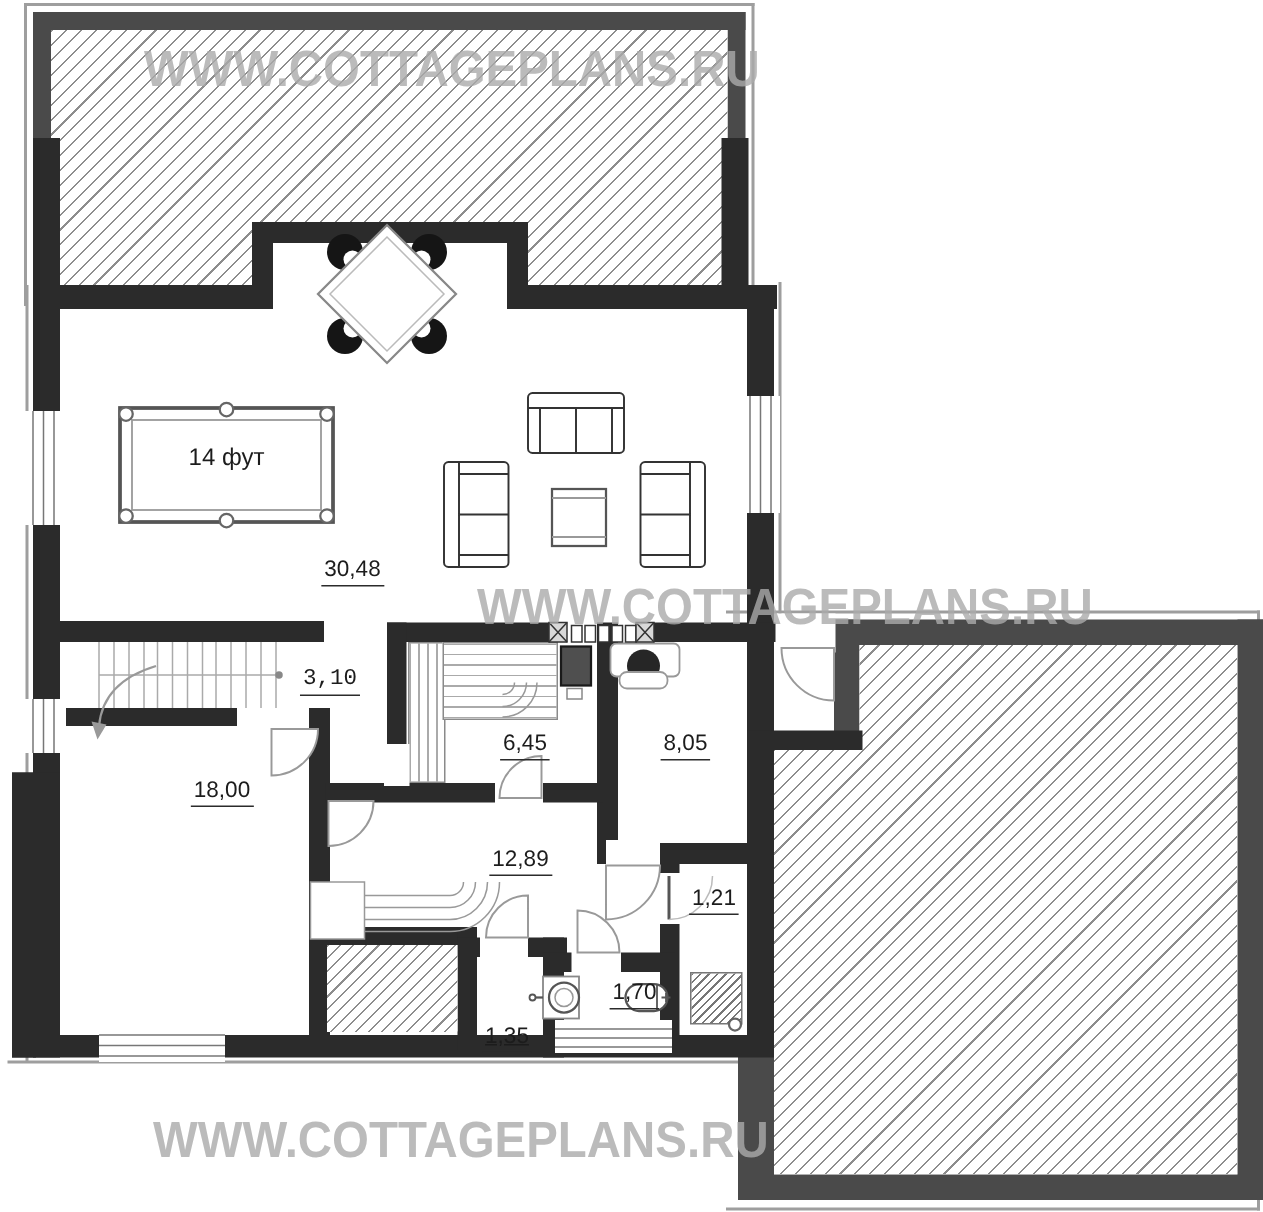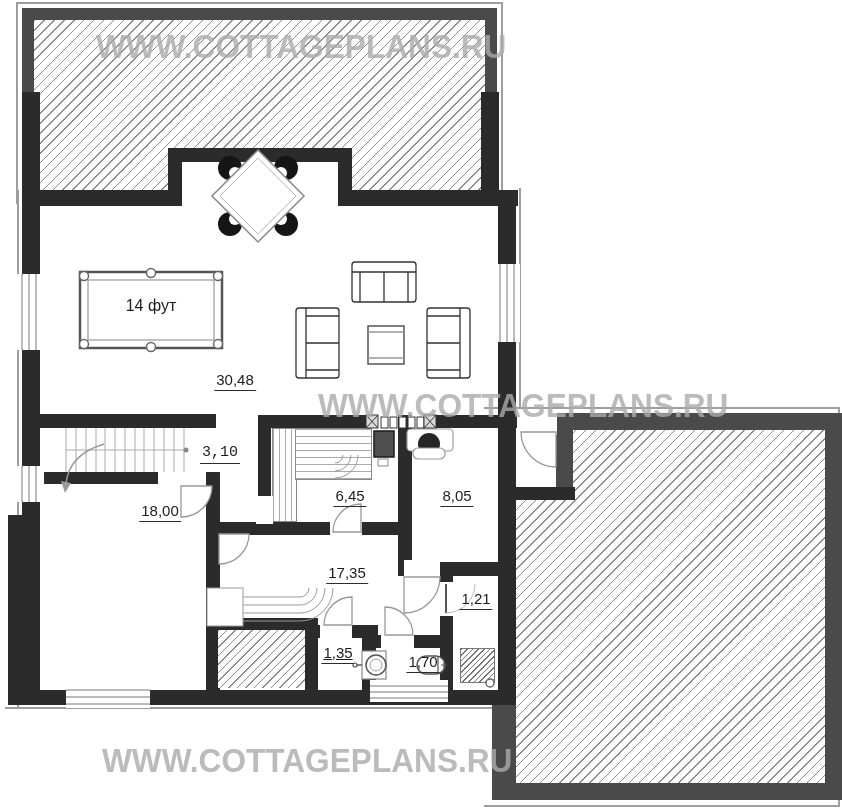--- a/index.html
+++ b/index.html
@@ -236,23 +236,23 @@
       <path d="M438 656V674 M441 665H447 M444 662V668" stroke="#555" stroke-width="1.2" fill="none"></path>
     </g>
     <circle cx="490" cy="683" r="4" fill="#fff" stroke="#666" stroke-width="1.5"></circle>
   </svg>
 
   <div class="lbl nounder" style="left:151px;top:307px;">14 фут</div>
   <div class="lbl" style="left:235px;top:381px;">30,48</div>
   <div class="lbl" style="left:220px;top:454px;font-family:Liberation Mono, monospace;">3,10</div>
   <div class="lbl" style="left:350px;top:497px;">6,45</div>
   <div class="lbl" style="left:457px;top:497px;">8,05</div>
-  <div class="lbl" style="left:148px;top:512px;margin-left:12px;">18,00</div>
-  <div class="lbl" style="left:347px;top:574px;">17,35</div>
+  <div class="lbl" style="left:148px;top:528px;">18,00</div>
+  <div class="lbl" style="left:347px;top:574px;">12,89</div>
   <div class="lbl" style="left:476px;top:600px;">1,21</div>
-  <div class="lbl" style="left:338px;top:654px;text-decoration:underline;">1,35</div>
+  <div class="lbl" style="left:338px;top:692px;text-decoration:underline;">1,35</div>
   <div class="lbl" style="left:404px;top:663px;margin-left:19px;">1,70</div>
 
   <div class="wm" style="left:96px;top:27px;">WWW.COTTAGEPLANS.RU</div>
   <div class="wm" style="left:318px;top:386px;">WWW.COTTAGEPLANS.RU</div>
   <div class="wm" style="left:102px;top:741px;">WWW.COTTAGEPLANS.RU</div>
 
 </div>
 
 </body></html>

